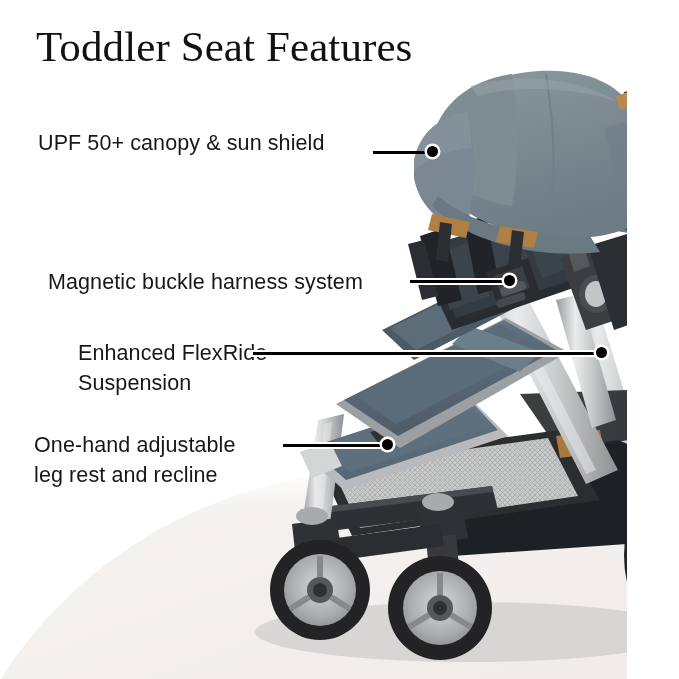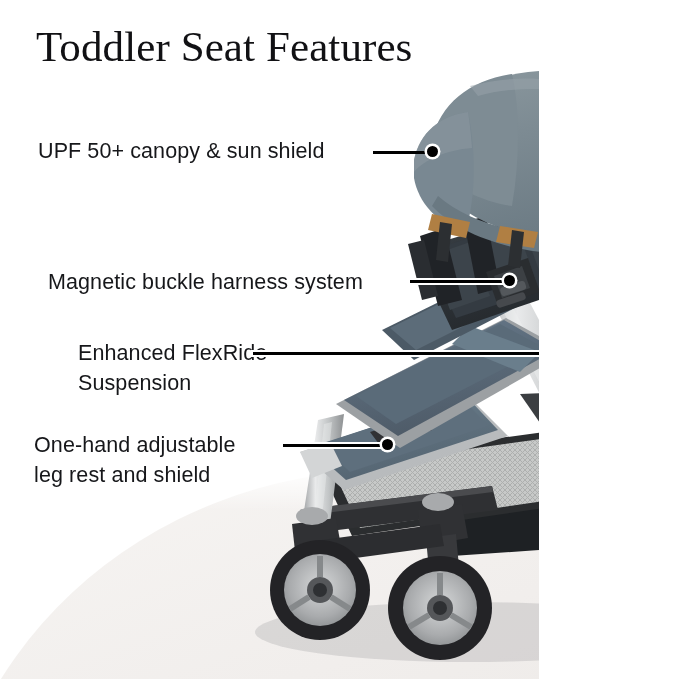--- a/index.html
+++ b/index.html
@@ -1,18 +1,18 @@
 <!DOCTYPE html>
 <html><head>
 <meta charset="utf-8">
 <style>
   html,body{margin:0;padding:0;background:#fff;}
   body{width:679px;height:679px;overflow:hidden;
        font-family:"DejaVu Sans",sans-serif;}
-  #stage{position:relative;width:539px;height:679px;background:#ffffff;overflow:hidden;}
+  #stage{position:relative;width:627px;height:679px;background:#ffffff;overflow:hidden;}
 
   
   .floor{position:absolute;left:-60px;top:470px;width:900px;height:420px;
          border-radius:50% 50% 0 0 / 100% 100% 0 0;
          background:linear-gradient(160deg,#f7f5f3 0%,#f1eeec 45%,#e9e6e3 100%);
          pointer-events:none;}
   .floor-fade{position:absolute;left:0;top:470px;width:679px;height:40px;
               background:linear-gradient(to bottom,#ffffff 0%,rgba(255,255,255,0) 100%);}
 
   
@@ -284,31 +284,31 @@
       <path d="M636 110 L679 98 L679 116 L640 128 Z" fill="url(#gTubeH)"></path>
       <path d="M640 114 L679 103 L679 109 L642 120 Z" fill="#f0f1f1" opacity=".6"></path>
     </g>
 
     <path d="M604 128 L640 118 L662 214 L628 224 Z" fill="#6f7e87" opacity=".55"></path>
 
   </svg>
 
   <div class="title">Toddler Seat Features</div>
 
-  <div class="label" style="left:38px;top:136px;">UPF 50+ canopy &amp; sun shield</div>
+  <div class="label" style="left:38px;top:128px;">UPF 50+ canopy &amp; sun shield</div>
   <div class="leader" style="left:373px;top:151px;width:58px;"></div>
   <div class="dot" style="left:427px;top:146px;"></div>
 
   <div class="label" style="left:48px;top:267px;">Magnetic buckle harness system</div>
   <div class="leader outlined" style="left:410px;top:280px;width:100px;"></div>
   <div class="dot" style="left:504px;top:275px;"></div>
 
   <div class="label" style="left:34px;top:338px;margin-left:44px;">Enhanced FlexRide
 Suspension</div>
   <div class="leader outlined" style="left:253px;top:352px;width:350px;"></div>
   <div class="dot" style="left:596px;top:347px;"></div>
 
   <div class="label" style="left:34px;top:430px;">One-hand adjustable
-leg rest and shield</div>
+leg rest and recline</div>
   <div class="leader outlined" style="left:283px;top:444px;width:105px;"></div>
   <div class="dot" style="left:382px;top:439px;"></div>
 
 </div>
 
 </body></html>

